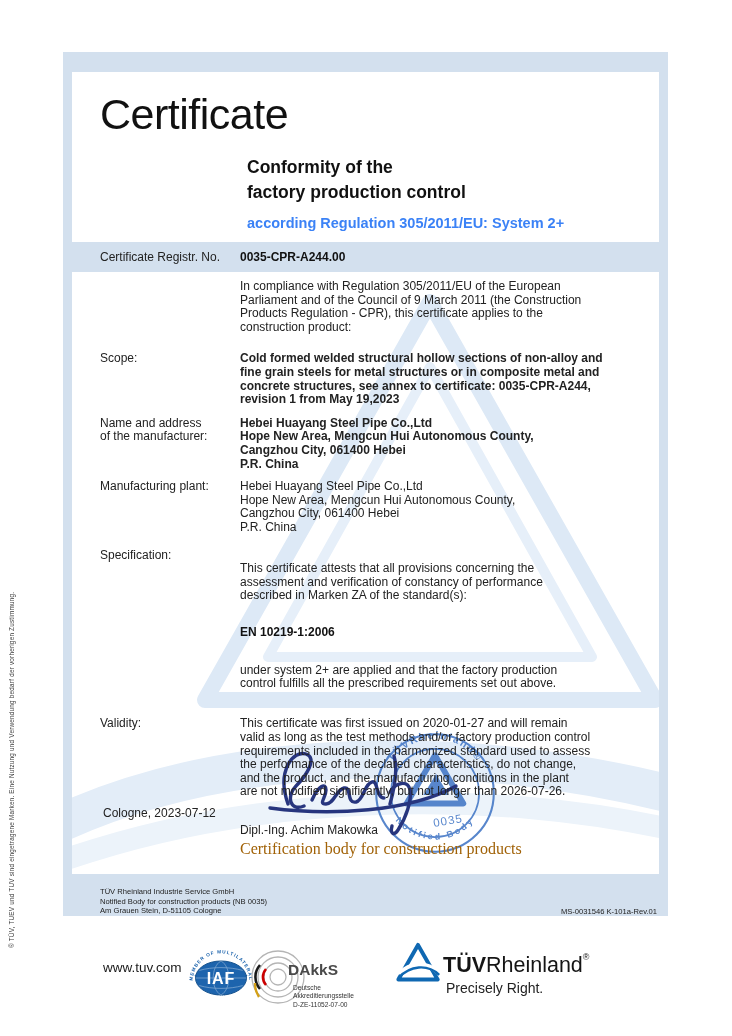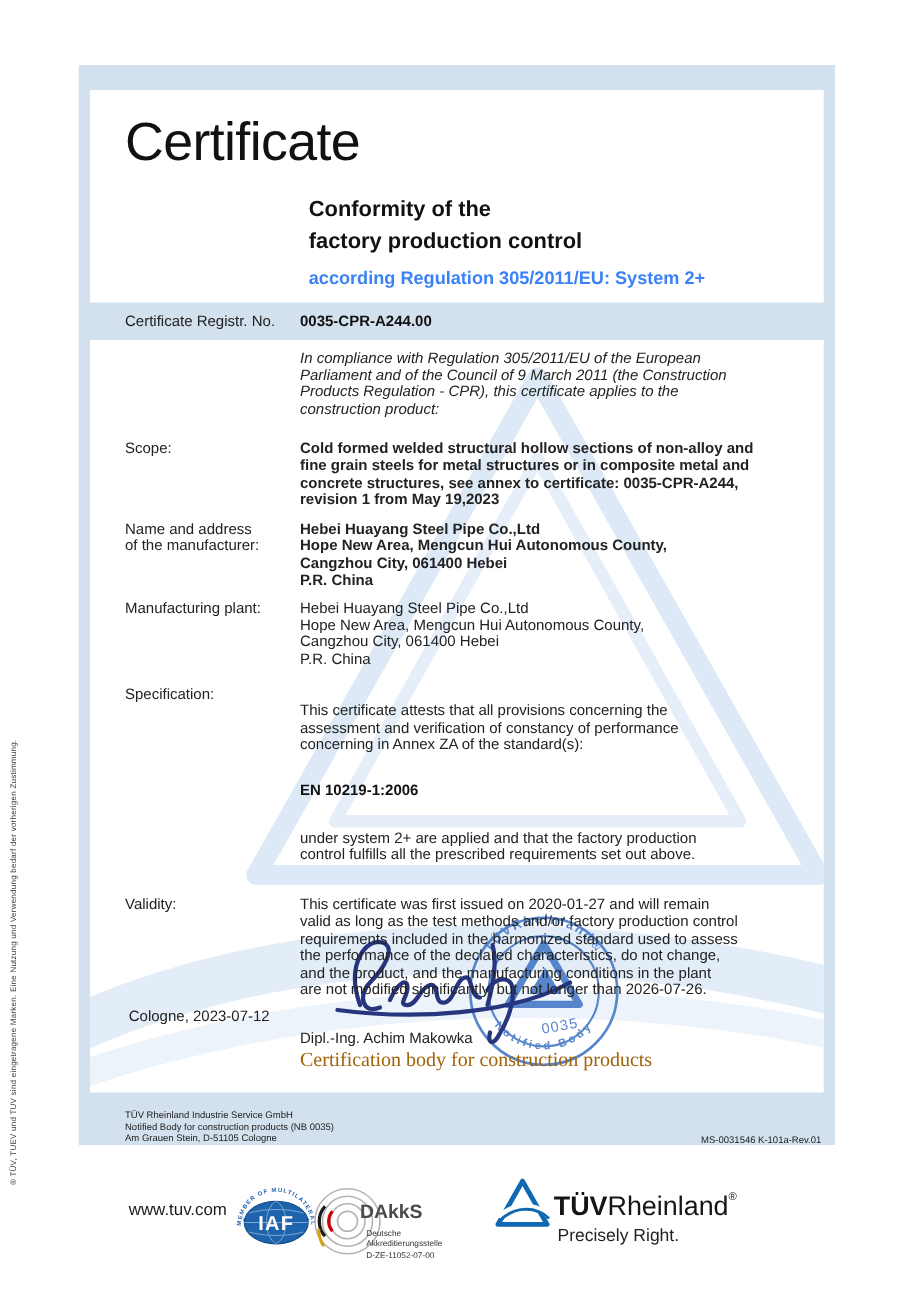--- a/index.html
+++ b/index.html
@@ -22,21 +22,21 @@
   .registr-row{position:absolute;left:9px;top:190px;width:587px;height:30px;display:flex;align-items:center;}
   .registr-row .lbl{margin-left:28px;width:140px;font-size:12px;color:#222;}
   .registr-row .val{font-size:12px;font-weight:bold;color:#111;}
   .body-box{position:absolute;left:9px;top:220px;width:587px;height:602px;background:#ffffff;}
   .wm{position:absolute;left:0;top:0;width:587px;height:602px;pointer-events:none;}
   .rows{position:relative;z-index:2;padding:8px 18px 0 28px;}
   .row{display:flex;align-items:flex-start;}
   .row .lbl{flex:0 0 140px;font-size:12px;line-height:13.6px;color:#222;white-space:pre-line;}
   .row .txt{flex:1;font-size:12px;line-height:13.6px;color:#222;white-space:pre-line;}
   .b{font-weight:bold;color:#111;}
-  .mb18{margin-bottom:18px;font-style:italic;}.mb10{margin-bottom:10px;}.mb9{margin-bottom:9px;}
+  .mb18{margin-bottom:18px;}.mb10{margin-bottom:10px;}.mb9{margin-bottom:9px;}
   .mb14{margin-bottom:14px;}.mb13{margin-bottom:13px;}
   .gap10{margin-top:10px;}
   
   .sig-zone{position:absolute;left:0;top:0;width:587px;height:602px;pointer-events:none;}
   .stamp{position:absolute;left:300px;top:458px;width:126px;height:126px;opacity:.92;}
   .signature{position:absolute;left:188px;top:470px;width:215px;height:102px;}
   .place-date{position:absolute;left:31px;top:534px;font-size:12px;color:#222;}
   .signer{position:absolute;left:168px;top:551px;font-size:12px;color:#222;}
   .signer-role{position:absolute;left:168px;top:568px;font-size:16px;color:#a16207;font-family:Liberation Serif, serif;}
   
@@ -113,21 +113,21 @@
           <div class="txt">Hebei Huayang Steel Pipe Co.,Ltd
 Hope New Area, Mengcun Hui Autonomous County,
 Cangzhou City, 061400 Hebei
 P.R. China</div>
         </div>
         <div class="row mb13">
           <div class="lbl">Specification:</div>
           <div class="txt">
             <div>This certificate attests that all provisions concerning the
 assessment and verification of constancy of performance
-concerning in Annex ZA of the standard(s):</div>
+described in Marken ZA of the standard(s):</div>
             <div class="b gap10">EN 10219-1:2006</div>
             <div class="gap10">under system 2+ are applied and that the factory production
 control fulfills all the prescribed requirements set out above.</div>
           </div>
         </div>
         <div class="row">
           <div class="lbl">Validity:</div>
           <div class="txt">This certificate was first issued on 2020-01-27 and will remain
 valid as long as the test methods and/or factory production control
 requirements included in the harmonized standard used to assess

